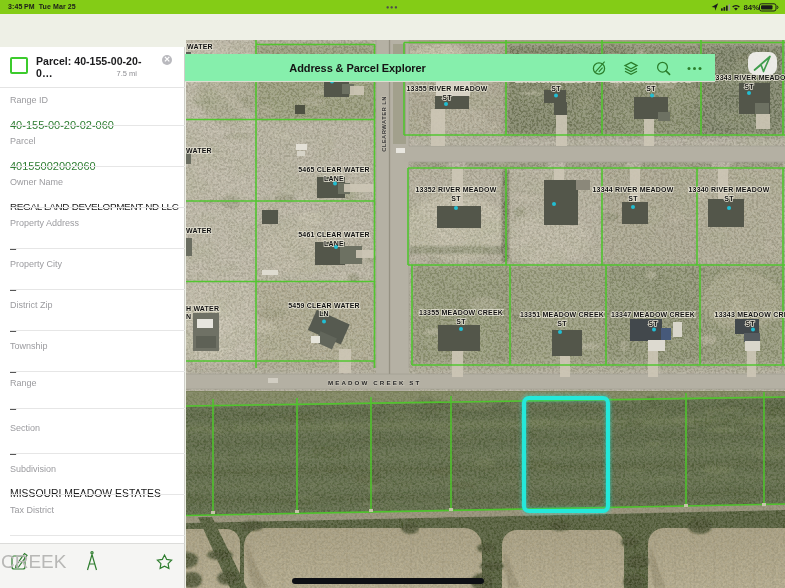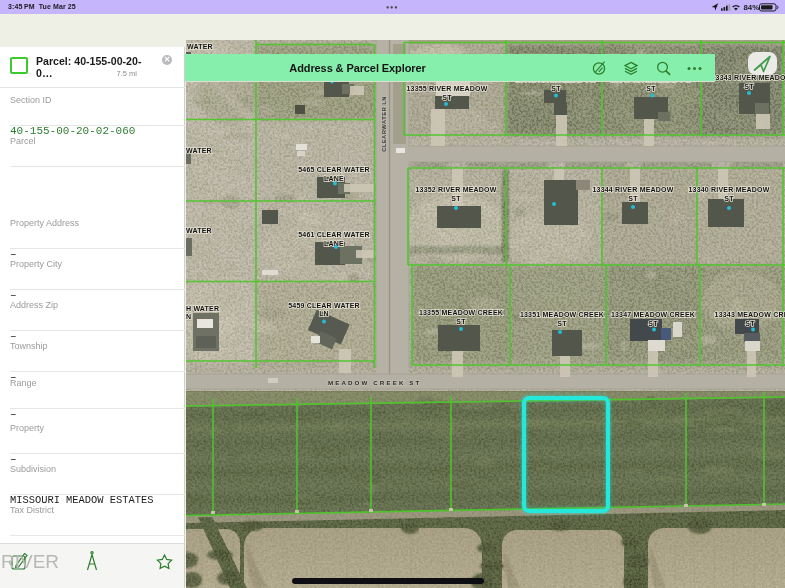--- a/index.html
+++ b/index.html
@@ -1,39 +1,39 @@
 <!DOCTYPE html>
 <html><head>
 <meta charset="utf-8">
 <style>
   html,body{margin:0;padding:0;}
   body{width:785px;height:588px;position:relative;overflow:hidden;
        font-family:"Liberation Sans",sans-serif;background:#eef0e6;}
   .abs{position:absolute;}
   
-  #status{left:0;top:0;width:785px;height:14px;background:#c4b5fd;font-size:8px;color:#1b1b1b;}
+  #status{left:0;top:0;width:785px;height:14px;background:#84cc16;font-size:8px;color:#1b1b1b;}
   #status .time{position:absolute;left:8px;top:3px;font-weight:bold;letter-spacing:.1px;font-size:7px;}
   #status .dots{position:absolute;left:386px;top:4px;color:#4c4c4c;font-size:5.5px;letter-spacing:0.8px;font-weight:bold;}
   #status .right{position:absolute;right:6px;top:1px;height:12px;}
   
   #nav{left:0;top:14px;width:715px;height:27px;background:#86efac;border-bottom:1px solid #dddfd2;margin-top:40px;}
   #nav .back{position:absolute;left:7px;top:7px;color:#1d7d20;font-size:11.5px;}
   #nav .title{position:absolute;left:0;right:0;top:8px;text-align:center;font-size:11px;font-weight:bold;color:#141414;letter-spacing:-0.1px;}
   #nav .icons{position:absolute;right:10px;top:5px;}
   
   #side{left:0;top:47px;width:185px;height:496px;background:#ffffff;border-right:1px solid #cfcfc9;box-sizing:border-box;}
   #side .hdr{position:absolute;left:0;top:0;width:149px;height:40px;}
   #side .sq{position:absolute;left:10px;top:10px;width:14px;height:13px;border:2.6px solid #3ccb2d;border-radius:2px;}
   #side .htxt{position:absolute;left:36px;top:8px;font-size:10.6px;font-weight:bold;color:#1b1b1d;}
   #side .xbtn{position:absolute;left:162px;top:8px;width:10px;height:10px;border-radius:50%;background:#b9b9be;color:#fff;font-size:8px;line-height:10px;text-align:center;font-weight:bold;}
   #side .mi{position:absolute;right:12px;top:22px;font-size:7.5px;color:#8e8e93;margin-left:22px;}
   #side .hd{position:absolute;left:0;top:40px;width:185px;border-top:1px solid #e4e4e4;}
   .fld{position:absolute;left:10px;width:170px;}
   .fld .lb{font-size:9px;color:#9b9b9f;}
-  .fld .vl{font-size:11px;color:#1a1a1a;margin-top:20px;white-space:nowrap;font-family:Liberation Mono, monospace;}
+  .fld .vl{font-size:11px;color:#1a1a1a;margin-top:14px;white-space:nowrap;}
   .fld .vg{color:#2e7d32;}
   .fld .dv{position:absolute;left:0px;top:30px;width:175px;border-top:1px solid #e6e6e6;}
   
   #tbar{left:0;top:543px;width:185px;height:45px;background:#f5f5f3;border-top:1px solid #dcdcda;border-right:1px solid #cfcfc9;box-sizing:border-box;}
   #wm{left:1px;top:551px;font-size:19px;color:#b8b8b6;letter-spacing:0px;z-index:5;}
   #homebar{left:292px;top:578px;width:192px;height:6px;border-radius:3px;background:#0c0e13;z-index:6;}
 </style>
 </head>
 <body>
 
@@ -582,55 +582,61 @@
 
 <div class="abs" id="side">
   <div class="hdr">
     <span class="sq"></span>
     <span class="htxt">Parcel: 40-155-00-20-0…</span>
     <span class="xbtn">✕</span>
     <span class="mi">7.5 mi</span>
   </div>
   <div class="hd"></div>
   <div class="fld" style="top:48px">
-      <div class="lb">Section ID</div>
+      <div class="lb">Range ID</div>
       <div class="vl vg">40-155-00-20-02-060</div>
       <div class="dv"></div>
     </div>
   <div class="fld" style="top:89px">
       <div class="lb">Parcel</div>
+      <div class="vl vg">40155002002060</div>
+      <div class="dv"></div>
+    </div>
+  <div class="fld" style="top:130px">
+      <div class="lb">Owner Name</div>
+      <div class="vl" style="font-size:9.9px;letter-spacing:-0.3px">REGAL LAND DEVELOPMENT ND LLC</div>
       <div class="dv"></div>
     </div>
   <div class="fld" style="top:171px">
       <div class="lb">Property Address</div>
       <div class="vl">–</div>
       <div class="dv"></div>
     </div>
   <div class="fld" style="top:212px">
       <div class="lb">Property City</div>
       <div class="vl">–</div>
       <div class="dv"></div>
     </div>
   <div class="fld" style="top:253px">
-      <div class="lb">Address Zip</div>
+      <div class="lb">District Zip</div>
       <div class="vl">–</div>
       <div class="dv"></div>
     </div>
   <div class="fld" style="top:294px">
       <div class="lb">Township</div>
       <div class="vl">–</div>
       <div class="dv"></div>
     </div>
   <div class="fld" style="top:331px">
       <div class="lb">Range</div>
       <div class="vl">–</div>
       <div class="dv"></div>
     </div>
   <div class="fld" style="top:376px">
-      <div class="lb">Property</div>
+      <div class="lb">Section</div>
       <div class="vl">–</div>
       <div class="dv"></div>
     </div>
   <div class="fld" style="top:417px">
       <div class="lb">Subdivision</div>
       <div class="vl" style="font-size:10.4px">MISSOURI MEADOW ESTATES</div>
       <div class="dv"></div>
     </div>
   <div class="fld" style="top:458px">
       <div class="lb">Tax District</div>
@@ -642,14 +648,14 @@
   <svg width="186" height="45" viewBox="0 0 186 45">
     <g stroke="#2e7d2e" fill="none" stroke-width="1.2">
       <path d="M14 12 h9 a2 2 0 0 1 2 2 v9 a2 2 0 0 1 -2 2 h-9 a2 2 0 0 1 -2-2 v-9 a2 2 0 0 1 2-2"></path>
       <path d="M16 21.5 L24.5 9.5 L27 11.3 L18.5 23 L15.7 23.6 Z"></path>
       <path d="M92 10.5 L87.5 26 M92 10.5 L96.5 26 M89 20 L95 20"></path>
       <circle cx="92" cy="8.8" r="1.1"></circle>
       <path d="M164.5 11 l2.2 4.4 4.9.8-3.5 3.4.8 4.8-4.4-2.3-4.4 2.3.8-4.8-3.5-3.4 4.9-.8 Z" stroke-width="1.2"></path>
     </g>
   </svg>
 </div>
-<div class="abs" id="wm">RIVER</div>
+<div class="abs" id="wm">CREEK</div>
 <div class="abs" id="homebar"></div>
 
 </body></html>

